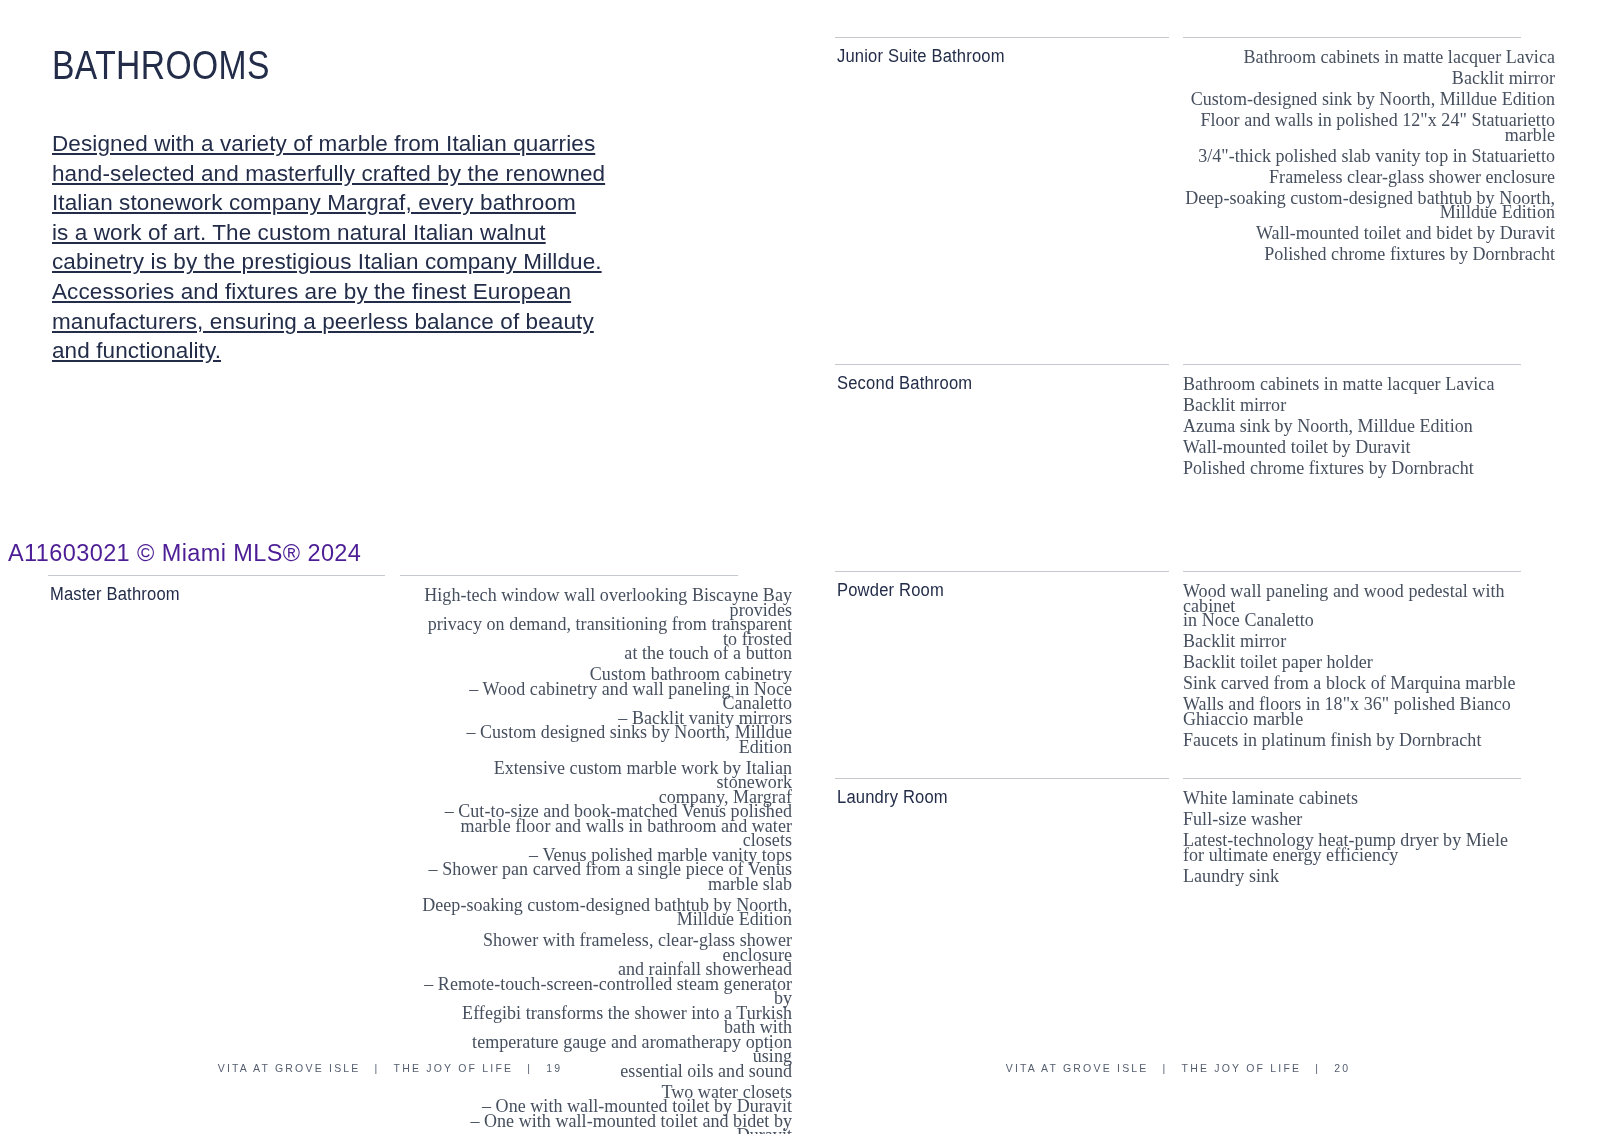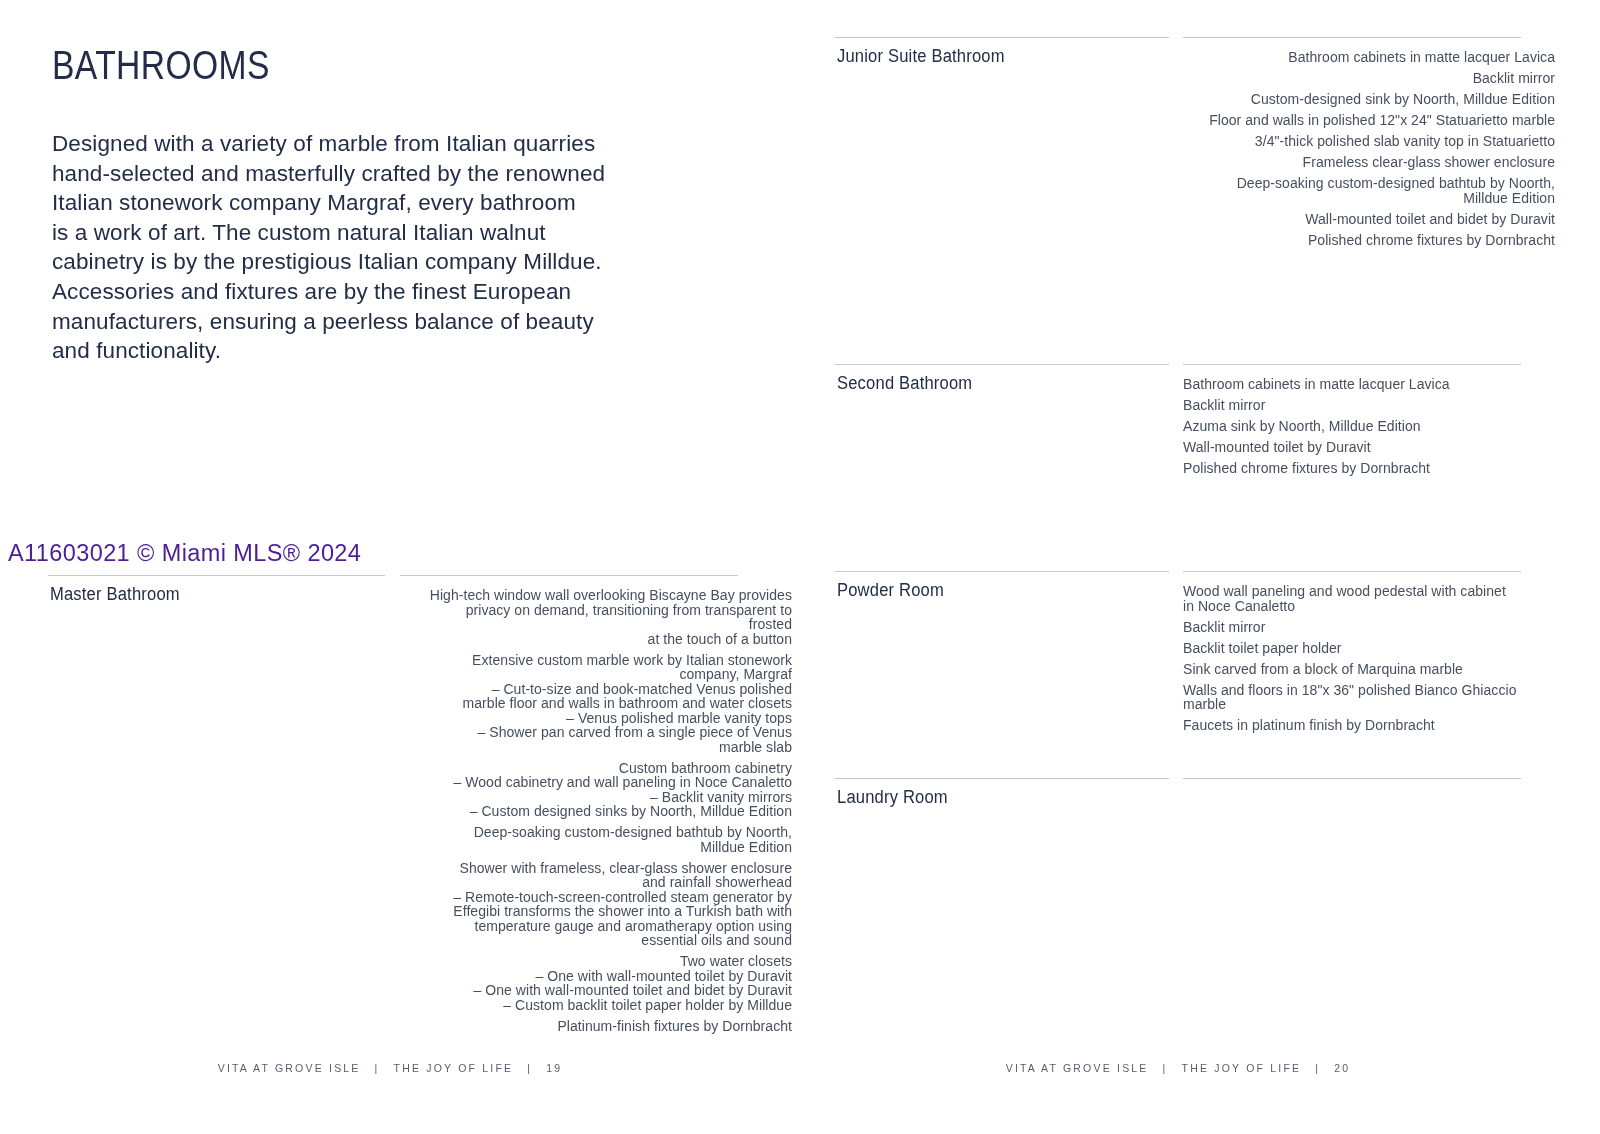--- a/index.html
+++ b/index.html
@@ -24,20 +24,21 @@
   }
   .intro {
     position: absolute;
     left: 52px; top: 129px;
     width: 640px;
     font-size: 22.5px;
     line-height: 29.6px;
     letter-spacing: 0.1px;
     color: #232d49;
     white-space: pre-line;
+    text-decoration: underline;
   }
   .watermark {
     position: absolute;
     left: 8px; top: 540px;
     font-size: 23.5px;
     letter-spacing: 0.4px;
     color: #4c1d95;
     white-space: nowrap;
   }
 
@@ -57,26 +58,27 @@
     transform: scaleX(0.92);
     transform-origin: left top;
     white-space: nowrap;
   }
   .sec-items {
     position: absolute;
     top: 13px;
     width: 372px;
   }
   .sec-items p {
-    font-size: 14px;
+    font-size: 18px;
     line-height: 14.5px;
     letter-spacing: 0.05px;
     color: #464f5e;
     white-space: pre-wrap;
     margin-bottom: 6.5px;
+    font-family: Liberation Serif, serif;
   }
 
   
   .section.pg-left { left: 48px; width: 690px; text-align: right; }
   .section.pg-left .rule-a { left: 0; width: 337px; }
   .section.pg-left .rule-b { left: 352px; width: 338px; }
   .section.pg-left .sec-items { left: 352px; margin-left: 20px; }
 
   
   .section.pg-right { left: 835px; width: 686px; }
@@ -123,31 +125,31 @@
 <div class="watermark">A11603021 © Miami MLS® 2024</div>
 
 <section class="section pg-left" id="section-master">
   <div class="rule rule-a"></div>
   <div class="rule rule-b"></div>
   <h3 class="sec-heading">Master Bathroom</h3>
   <div class="sec-items">
     <p>High-tech window wall overlooking Biscayne Bay provides
 privacy on demand, transitioning from transparent to frosted
 at the touch of a button</p>
+    <p>Custom bathroom cabinetry
+– Wood cabinetry and wall paneling in Noce Canaletto
+– Backlit vanity mirrors
+– Custom designed sinks by Noorth, Milldue Edition</p>
     <p>Extensive custom marble work by Italian stonework
 company, Margraf
 – Cut-to-size and book-matched Venus polished
    marble floor and walls in bathroom and water closets
 – Venus polished marble vanity tops
 – Shower pan carved from a single piece of Venus
 marble slab</p>
-    <p>Custom bathroom cabinetry
-– Wood cabinetry and wall paneling in Noce Canaletto
-– Backlit vanity mirrors
-– Custom designed sinks by Noorth, Milldue Edition</p>
     <p>Deep-soaking custom-designed bathtub by Noorth,
 Milldue Edition</p>
     <p>Shower with frameless, clear-glass shower enclosure
 and rainfall showerhead
 – Remote-touch-screen-controlled steam generator by
    Effegibi transforms the shower into a Turkish bath with
    temperature gauge and aromatherapy option using
    essential oils and sound</p>
     <p>Two water closets
 – One with wall-mounted toilet by Duravit
@@ -204,17 +206,24 @@
     <p>Sink carved from a block of Marquina marble</p>
     <p>Walls and floors in 18"x 36" polished Bianco Ghiaccio marble</p>
     <p>Faucets in platinum finish by Dornbracht</p>
   </div>
 </section>
 
 <section class="section pg-right" id="section-laundry">
   <div class="rule rule-a"></div>
   <div class="rule rule-b"></div>
   <h3 class="sec-heading">Laundry Room</h3>
+  <div class="sec-items">
+    <p>White laminate cabinets</p>
+    <p>Full-size washer</p>
+    <p>Latest-technology heat-pump dryer by Miele
+for ultimate energy efficiency</p>
+    <p>Laundry sink</p>
+  </div>
 </section>
 
 <footer class="footer footer-right">
   <span>VITA AT GROVE ISLE</span><span class="sep">|</span><span>THE JOY OF LIFE</span><span class="sep">|</span><span>20</span>
 </footer>
 
 </body></html>

